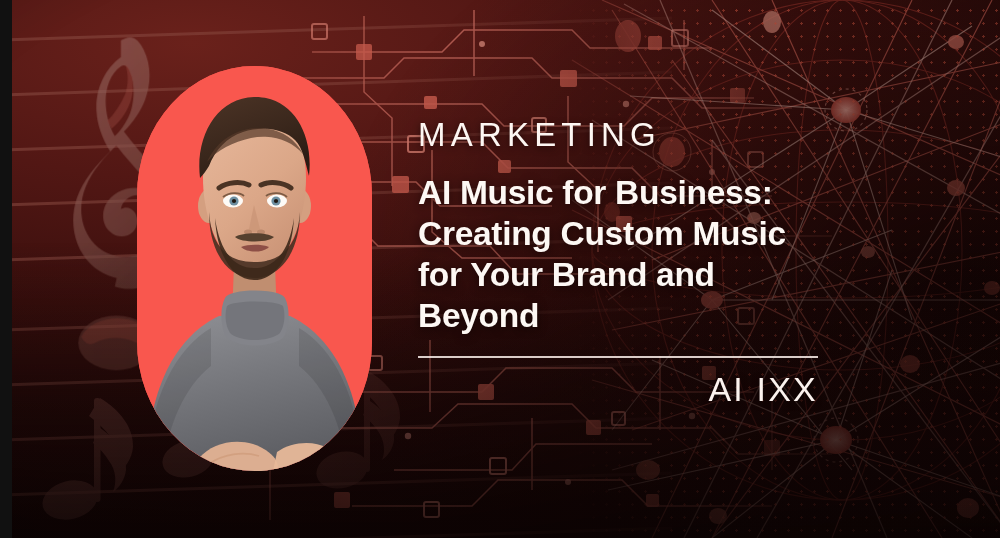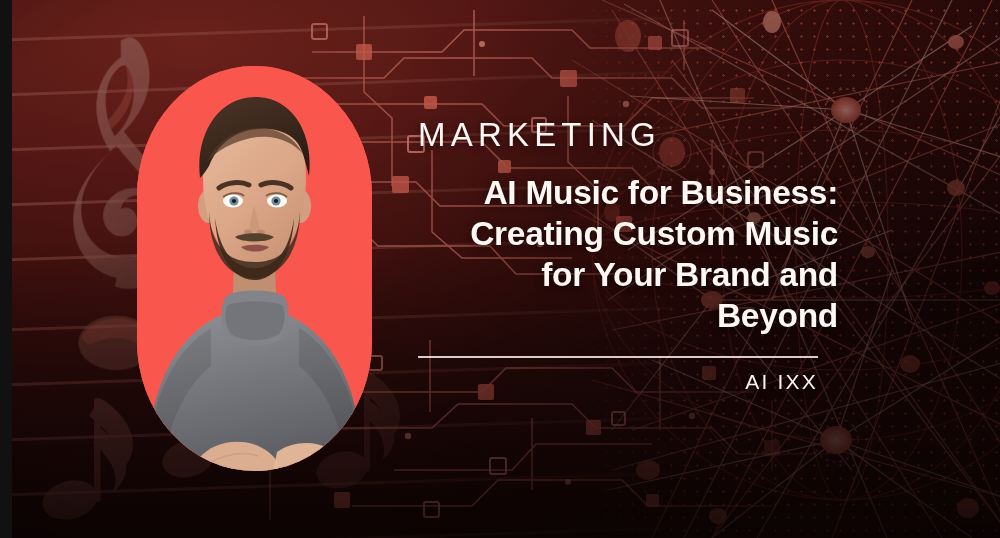--- a/index.html
+++ b/index.html
@@ -71,34 +71,33 @@
   }
   #headline{
     margin:0;
     font-size:33.5px;
     font-weight:700;
     line-height:1.22;
     letter-spacing:-.3px;
     color:#fdf8f4;
     text-shadow:0 2px 9px rgba(0,0,0,.52);
     white-space:pre-line;
-    text-align:right;
   }
   #rule{
     position:absolute;
     left:406px;top:356px;
     width:400px;height:1.6px;
     background:rgba(252,240,235,.85);
   }
   #byline{
     position:absolute;
     left:406px;top:370px;
     width:400px;
     text-align:right;
-    font-size:21px;
+    font-size:34px;
     font-weight:300;
     letter-spacing:2.2px;
     color:#fbf2ee;
     text-shadow:0 2px 7px rgba(0,0,0,.55);
   }
 </style>
 </head>
 <body>
 
 <div id="banner">

